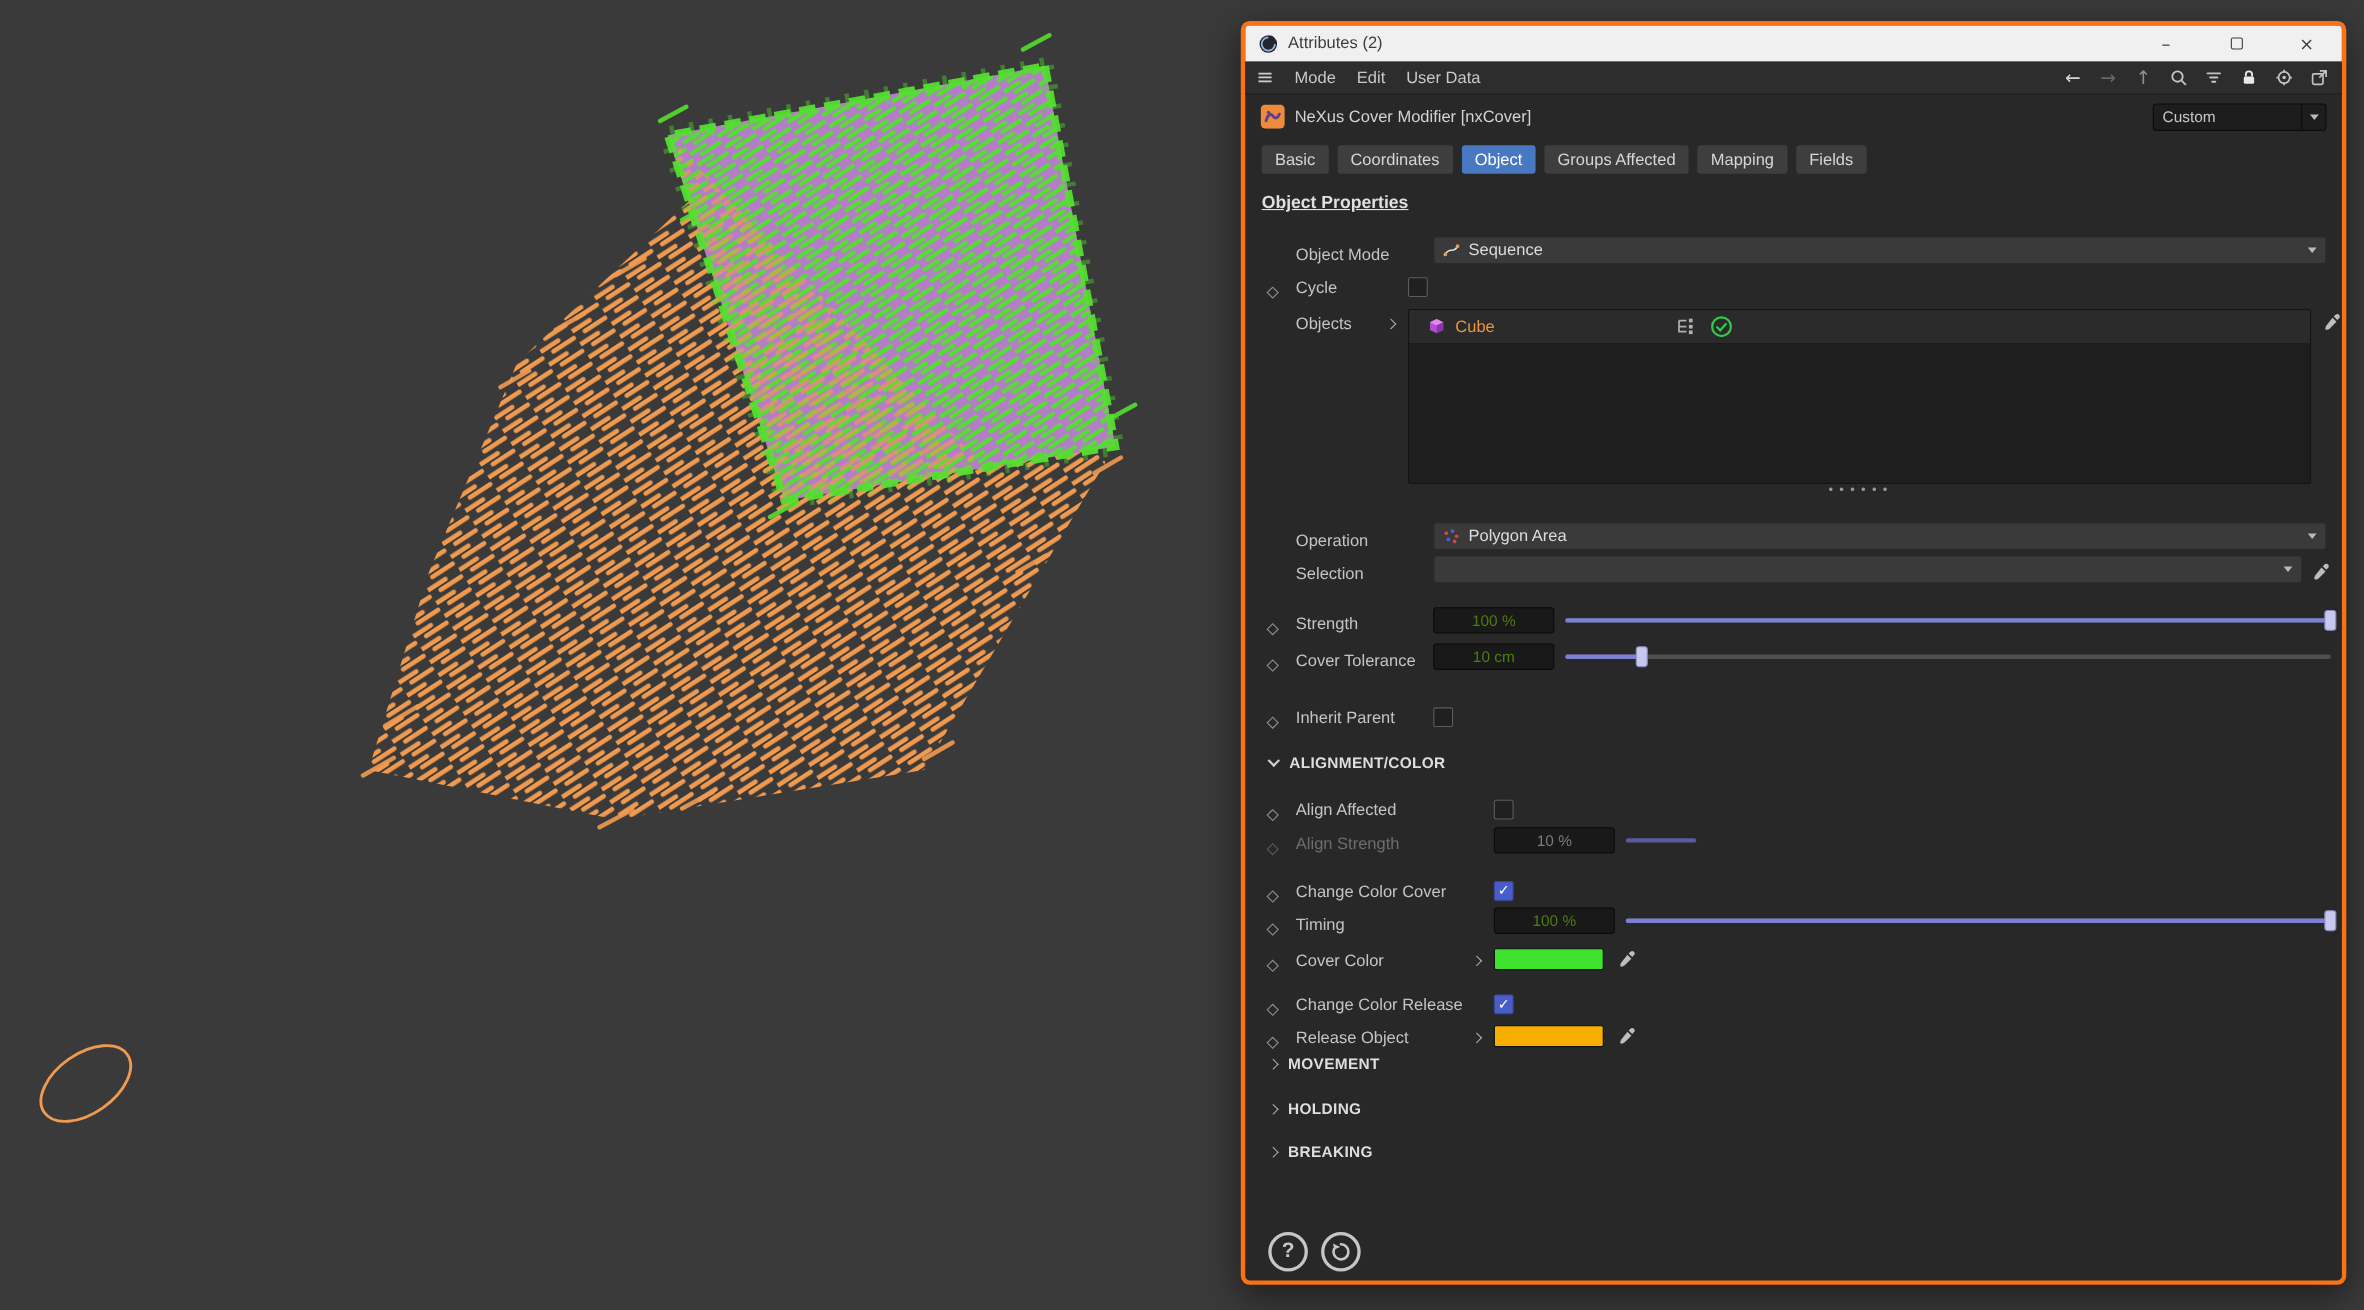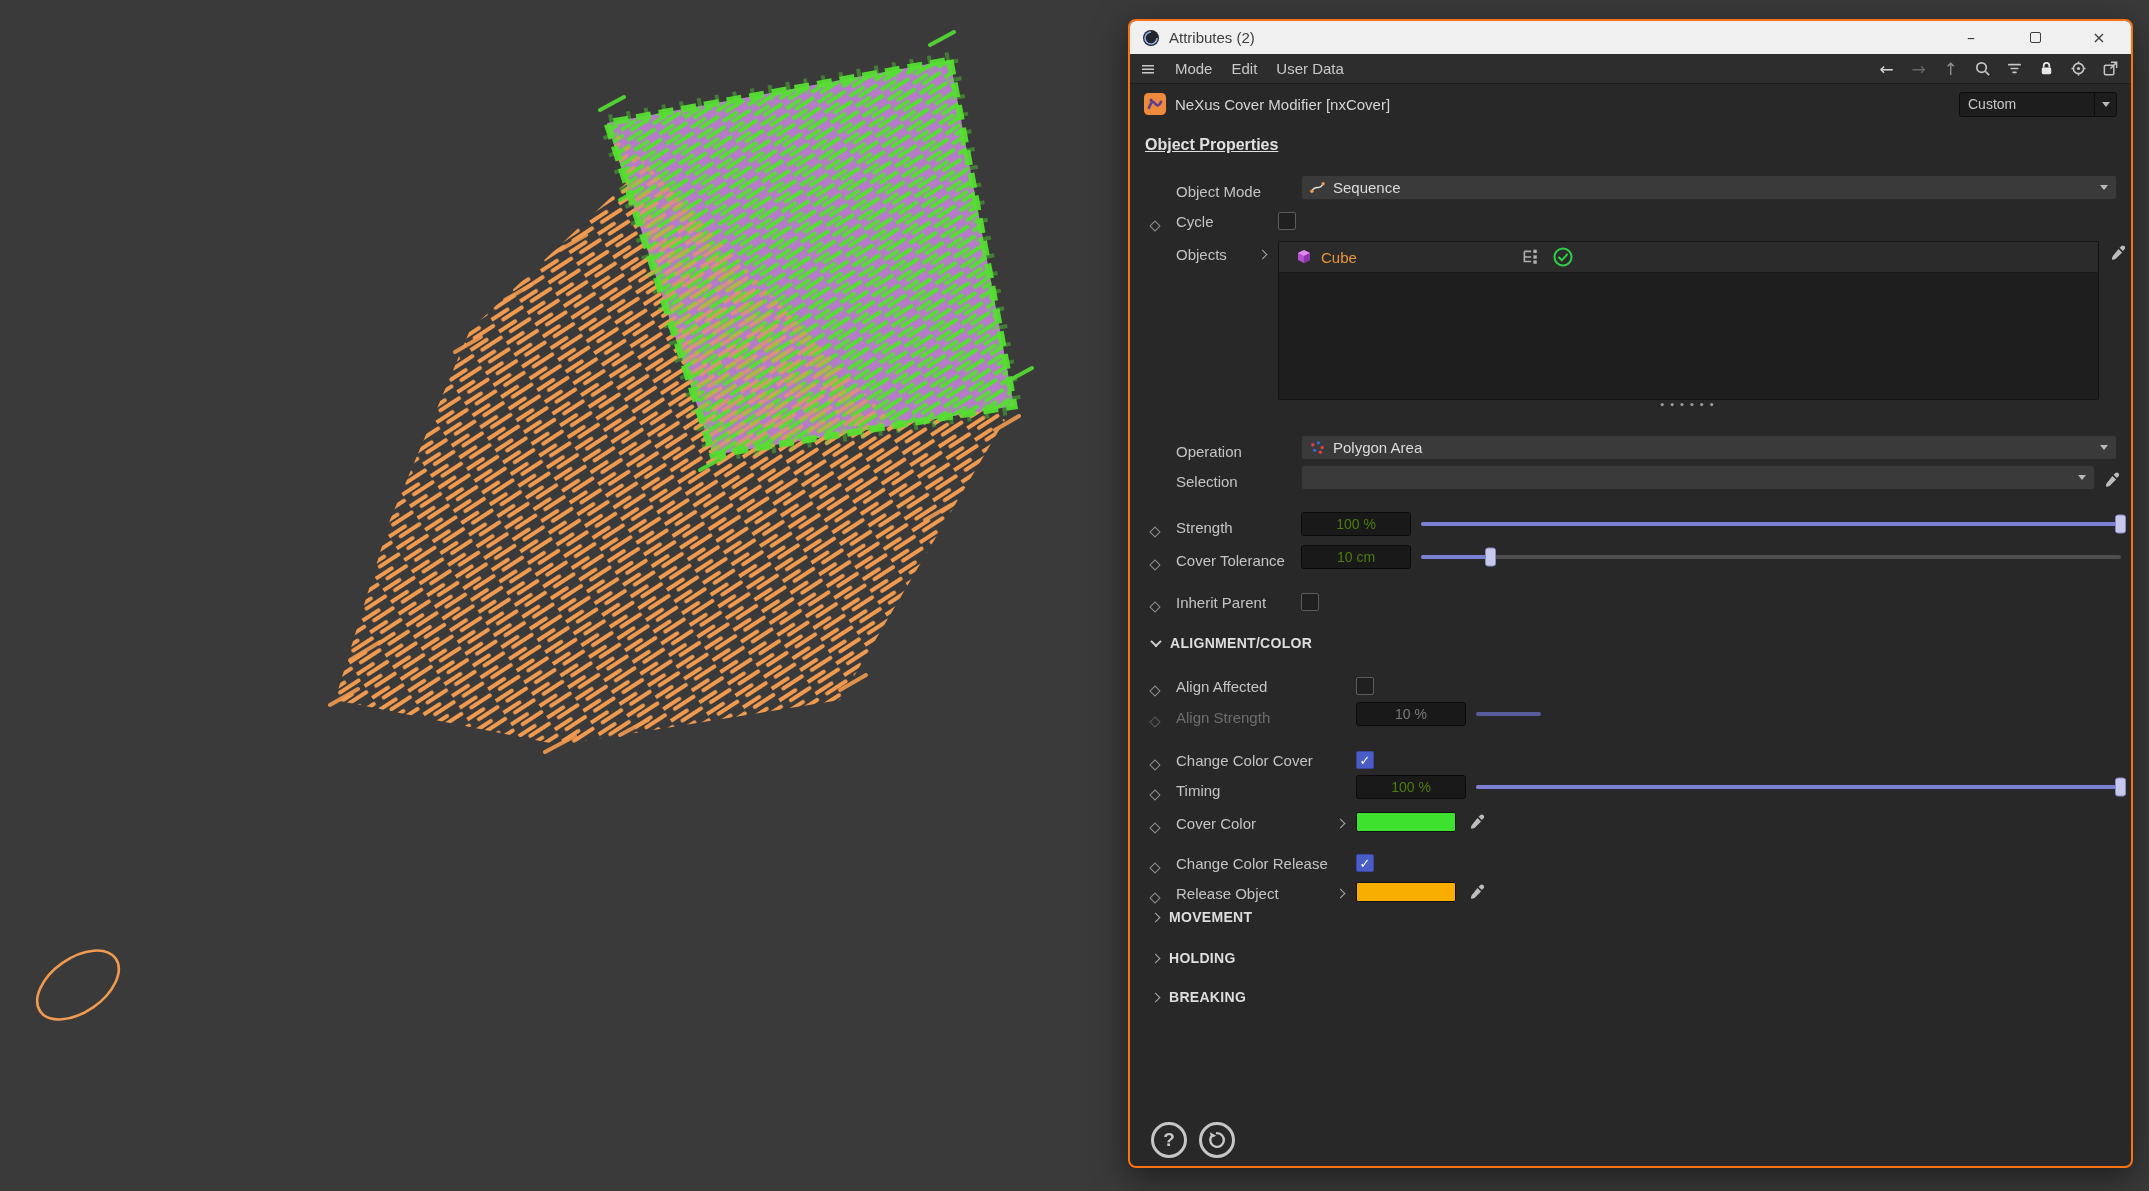--- a/index.html
+++ b/index.html
@@ -6,21 +6,21 @@
   html,body { width:2149px; height:1191px; overflow:hidden; background:#3a3a3a;
               font-family:"Liberation Sans", sans-serif; }
   .glyph { font-family:"DejaVu Sans", sans-serif; }
   .stage { position:relative; width:2149px; height:1191px; }
 
   
   .viewport { position:absolute; inset:0; background:#3a3a3a; }
 
   
   .attr-window { position:absolute; left:1128px; top:19px; width:1005px; height:1149px;
-    background:#282828; border:2px solid #f97316; border-radius:8px; overflow:hidden;
+    background:#282828; border:4px solid #f97316; border-radius:8px; overflow:hidden;
     box-shadow:0 10px 34px rgba(0,0,0,.5); display:flex; flex-direction:column; }
 
   .titlebar { height:33px; background:#f0f0f0; display:flex; align-items:center; padding-left:12px; flex:none; }
   .titlebar .app-icon { width:18px; height:18px; margin-right:9px; }
   .titlebar .title { font-size:15px; color:#3e3e3e; flex:1; }
   .winbtns { display:flex; height:100%; margin-left:auto; }
   .win-btn { width:64px; height:100%; display:flex; align-items:center; justify-content:center;
              color:#3e3e3e; font-size:16px; }
   .maxbox { width:11px; height:11px; border:1.4px solid #3e3e3e; border-radius:2px; }
 
@@ -224,20 +224,28 @@
       </svg>
       <span class="obj-title">NeXus Cover Modifier [nxCover]</span>
       <div class="preset">
         <span>Custom</span>
         <span class="preset-arrow">
             <i class="dd-arrow" style="margin:0"></i>
           </span>
       </div>
     </div>
 
+    <div class="tabs">
+      <div class="tab">Basic</div>
+      <div class="tab">Coordinates</div>
+      <div class="tab active">Object</div>
+      <div class="tab">Groups Affected</div>
+      <div class="tab">Mapping</div>
+      <div class="tab">Fields</div>
+    </div>
 
     <div class="props">
       <div class="props-title">Object Properties</div>
 
       <div class="row" style="margin-top:16px">
         <span class="dia"></span>
         <span class="lbl lbl-a">Object Mode</span>
         <div class="dropdown full">
           <svg width="15" height="15" viewBox="0 0 16 16">
             <path d="M2 12 C6 4, 10 12, 14 4" stroke="#e0e0e0" stroke-width="1.6" fill="none"></path>
@@ -348,21 +356,21 @@
         <div class="valuebox">10 cm</div>
         <div class="slider">
           <div class="track">
               <div class="fill" style="width: 10%;">
                 <span class="knob"></span>
               </div>
             </div>
         </div>
       </div>
 
-      <div class="row" style="margin-top:12px">
+      <div class="row" style="margin-top:22px">
         <span class="dia">
             <i class="dshape"></i>
           </span>
         <span class="lbl lbl-a">Inherit Parent</span>
         <span class="checkbox">
             <span class="tick glyph">✓</span>
           </span>
       </div>
 
       <div class="sec-head" style="margin-top:17px">

